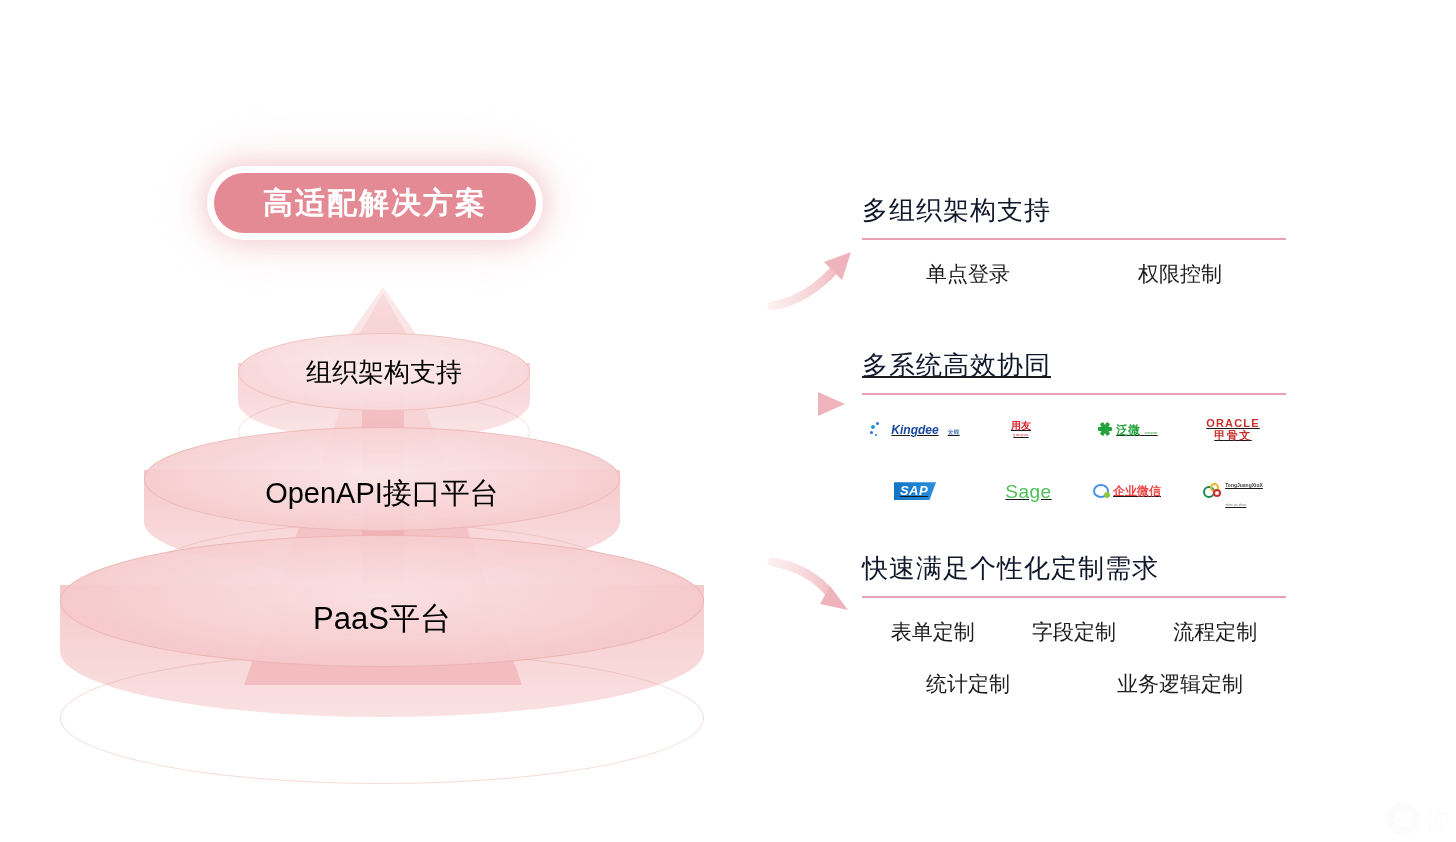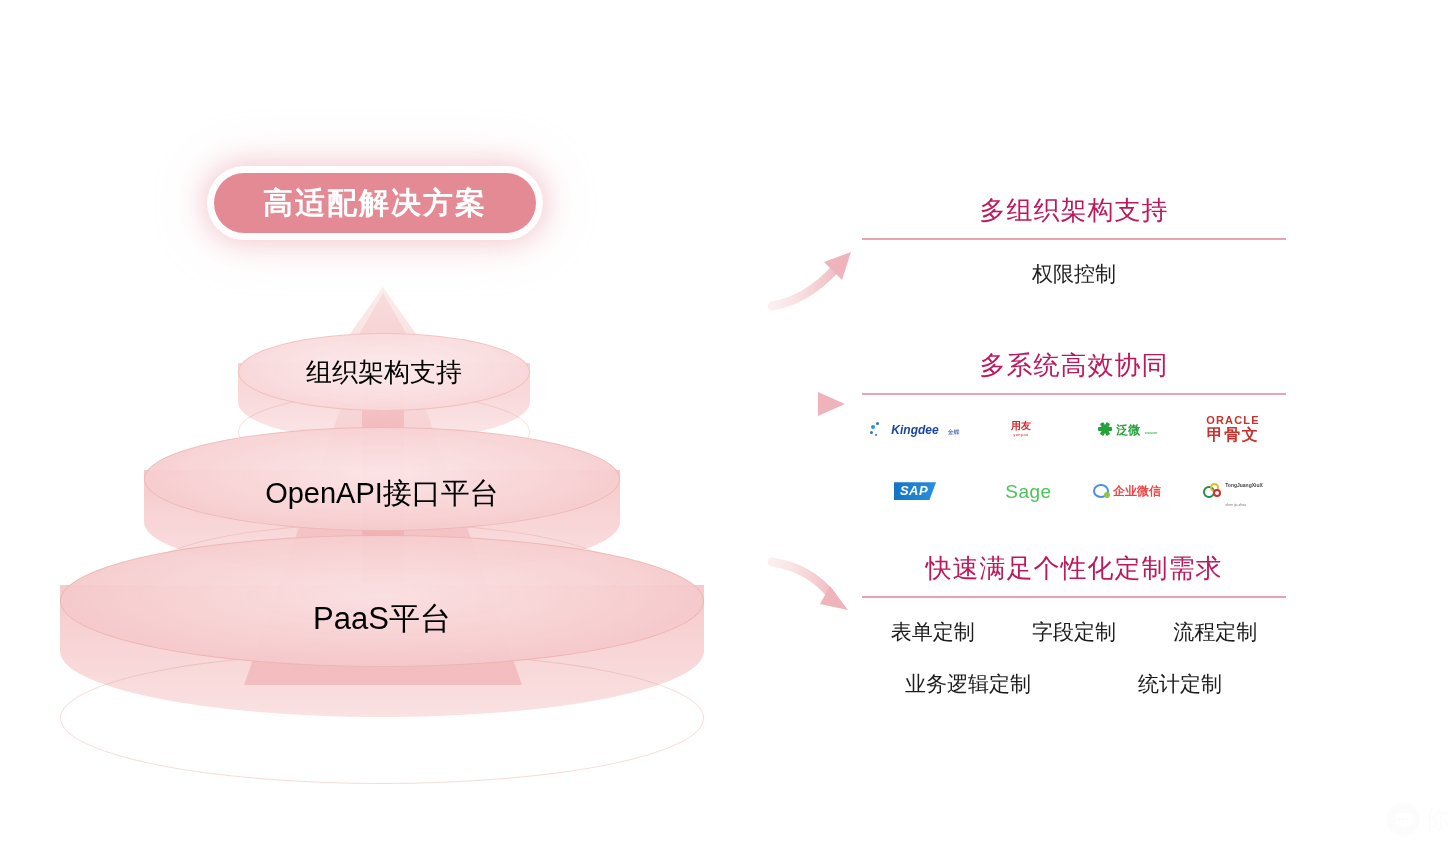--- a/index.html
+++ b/index.html
@@ -135,30 +135,29 @@
 
   
   #right-panel {
     position: absolute;
     left: 862px;
     top: 195px;
     width: 424px;
   }
   .section { position: absolute; width: 424px; }
   #section-0 { top: 0px; }
-  #section-1 { top: 155px; }
+  #section-1 { top: 155px; text-decoration: underline; }
   #section-2 { top: 358px; }
 
   .section-heading {
     font-size: 26px;
-    color: #be185d;
+    color: #0f172a;
     letter-spacing: 1px;
     line-height: 1.2;
     white-space: nowrap;
-    text-align: center;
   }
   .section-rule {
     margin-top: 12px;
     height: 2px;
     width: 424px;
     background: #e8a3b2;
   }
   .tag-row {
     display: flex;
     justify-content: center;
@@ -213,21 +212,21 @@
     margin: -2px 0 0 -7px; background: #24a23b; border-radius: 1px;
   }
   .logo-weaver .mark i:nth-child(2){ transform: rotate(60deg); }
   .logo-weaver .mark i:nth-child(3){ transform: rotate(120deg); }
   .logo-weaver .tx { line-height: 1; }
   .logo-weaver .cn { font-size: 12px; font-weight: bold; color: #24a23b; }
   .logo-weaver .en { font-size: 4px; color: #24a23b; }
 
   .logo-oracle { text-align: center; line-height: 1.15; }
   .logo-oracle .en { font-size: 11px; letter-spacing: 1.2px; color: #c8322e; font-weight: bold; }
-  .logo-oracle .cn { font-size: 16px; letter-spacing: 1.5px; color: #c8322e; font-weight: bold; }
+  .logo-oracle .cn { font-size: 11px; letter-spacing: 1.5px; color: #c8322e; font-weight: bold; }
 
   .logo-sap {
     background: linear-gradient(90deg, #1274c4 0%, #2a8fe0 100%);
     color: #fff; font-size: 13px; font-weight: bold; font-style: italic;
     padding: 2px 8px 3px 6px; letter-spacing: .5px; line-height: 1;
     clip-path: polygon(0 0, 100% 0, 84% 100%, 0 100%);
   }
 
   .logo-sage { font-size: 19px; color: #4ec15a; letter-spacing: .5px; line-height: 1; margin-left: 15px; }
 
@@ -355,20 +354,21 @@
     <path d="M848 610 L820 604 L830 586 Z" fill="#efb4bb"></path>
   </g>
 </svg>
 
 <div id="right-panel">
 
   <div class="section" id="section-0">
     <div class="section-heading">多组织架构支持</div>
     <div class="section-rule"></div>
     <div class="tag-row">
+      <div class="tag">单点登录</div>
       <div class="tag">权限控制</div>
     </div>
   </div>
 
   <div class="section" id="section-1">
     <div class="section-heading">多系统高效协同</div>
     <div class="section-rule"></div>
 
     <div class="logo-grid">
 
@@ -447,22 +447,22 @@
 
   <div class="section" id="section-2">
     <div class="section-heading">快速满足个性化定制需求</div>
     <div class="section-rule"></div>
     <div class="tag-row row-a">
       <div class="tag">表单定制</div>
       <div class="tag">字段定制</div>
       <div class="tag">流程定制</div>
     </div>
     <div class="tag-row row-b">
+      <div class="tag">统计定制</div>
       <div class="tag">业务逻辑定制</div>
-      <div class="tag">统计定制</div>
     </div>
   </div>
 
 </div>
 
 <div id="watermark">
   <span class="wm-circle">
     <span class="wm-bubble">
         <i></i>
         <i></i>

